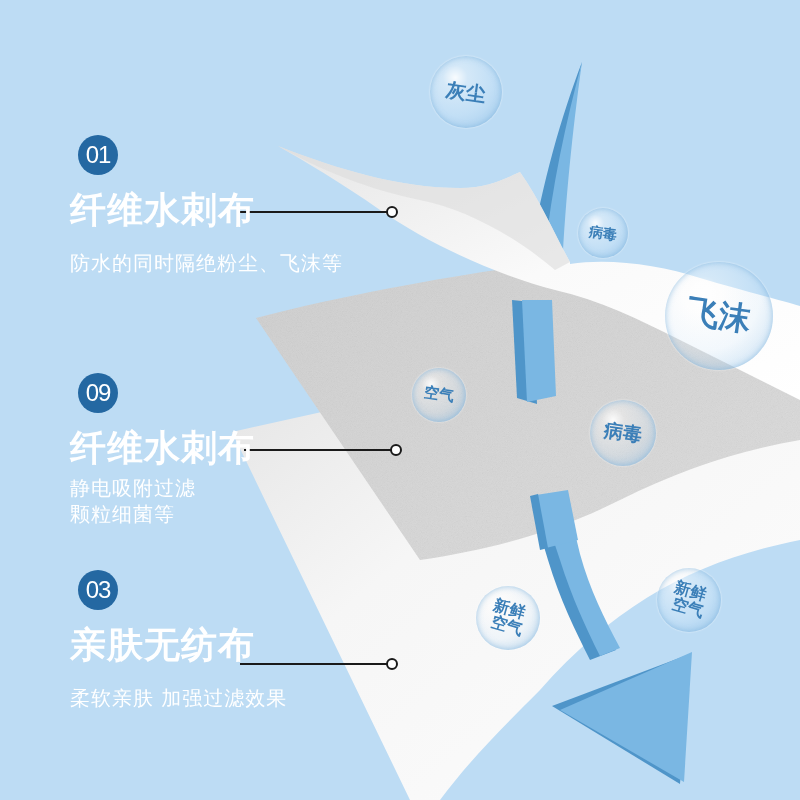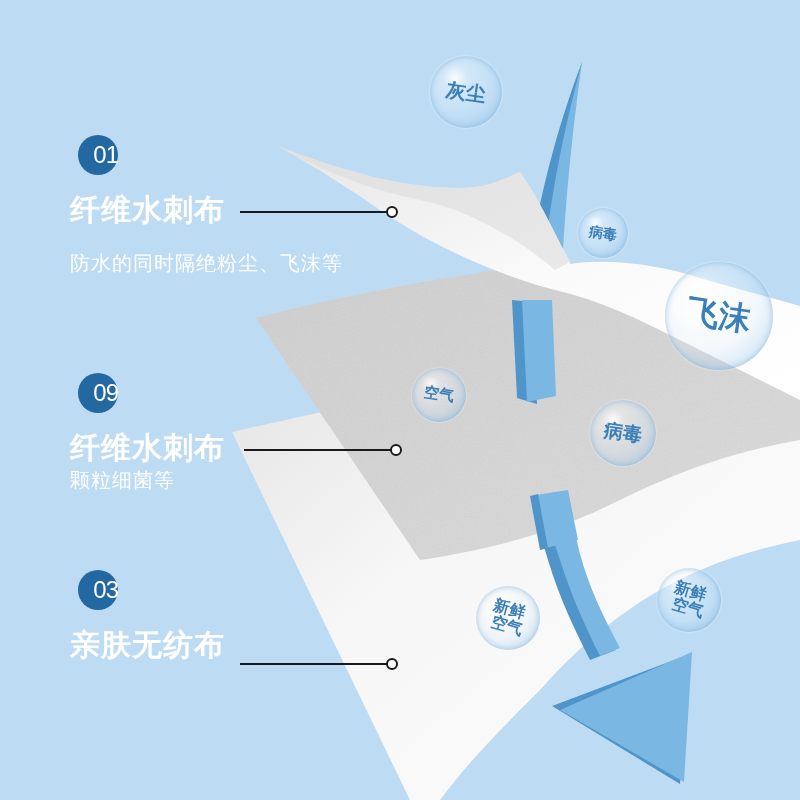--- a/index.html
+++ b/index.html
@@ -13,26 +13,26 @@
     .layer-art { position: absolute; left: 0; top: 0; width: 800px; height: 800px; }
 
     .section { position: absolute; left: 70px; color: #ffffff; }
     .badge {
       width: 40px; height: 40px; border-radius: 50%;
       background: #2468a2;
       color: #ffffff;
       font-family: "Liberation Sans", sans-serif;
       font-size: 24px;
       line-height: 40px;
-      text-align: right;
+      text-align: center;
       letter-spacing: -1px;
       margin-left: 8px;
     }
     .title {
-      font-size: 30px;
+      font-size: 36px;
       font-weight: bold;
       letter-spacing: 1px;
       white-space: nowrap;
       line-height: 38px;
       margin-top: 16px;
     }
     .desc {
       font-size: 20px;
       letter-spacing: 1px;
       line-height: 28px;
@@ -136,26 +136,28 @@
 
   <div class="section" style="top:135px;">
     <div class="badge">01</div>
     <div class="title">纤维水刺布</div>
     <div class="desc">防水的同时隔绝粉尘、飞沫等</div>
   </div>
 
   <div class="section" style="top:373px;">
     <div class="badge">09</div>
     <div class="title">纤维水刺布</div>
+    <div class="desc" style="margin-top:8px; line-height:26px;">静电吸附过滤</div>
     <div class="desc" style="margin-top:0; line-height:26px;">颗粒细菌等</div>
   </div>
 
   <div class="section" style="top:570px;">
     <div class="badge">03</div>
     <div class="title">亲肤无纺布</div>
+    <div class="desc">柔软亲肤 加强过滤效果</div>
   </div>
 
   <div class="bubble" style="left:430px; top:56px; width:72px; height:72px; font-size:20px;">
     <span>灰尘</span>
   </div>
 
   <div class="bubble" style="left:578px; top:208px; width:50px; height:50px; font-size:14px;">
     <span>病毒</span>
   </div>
 

